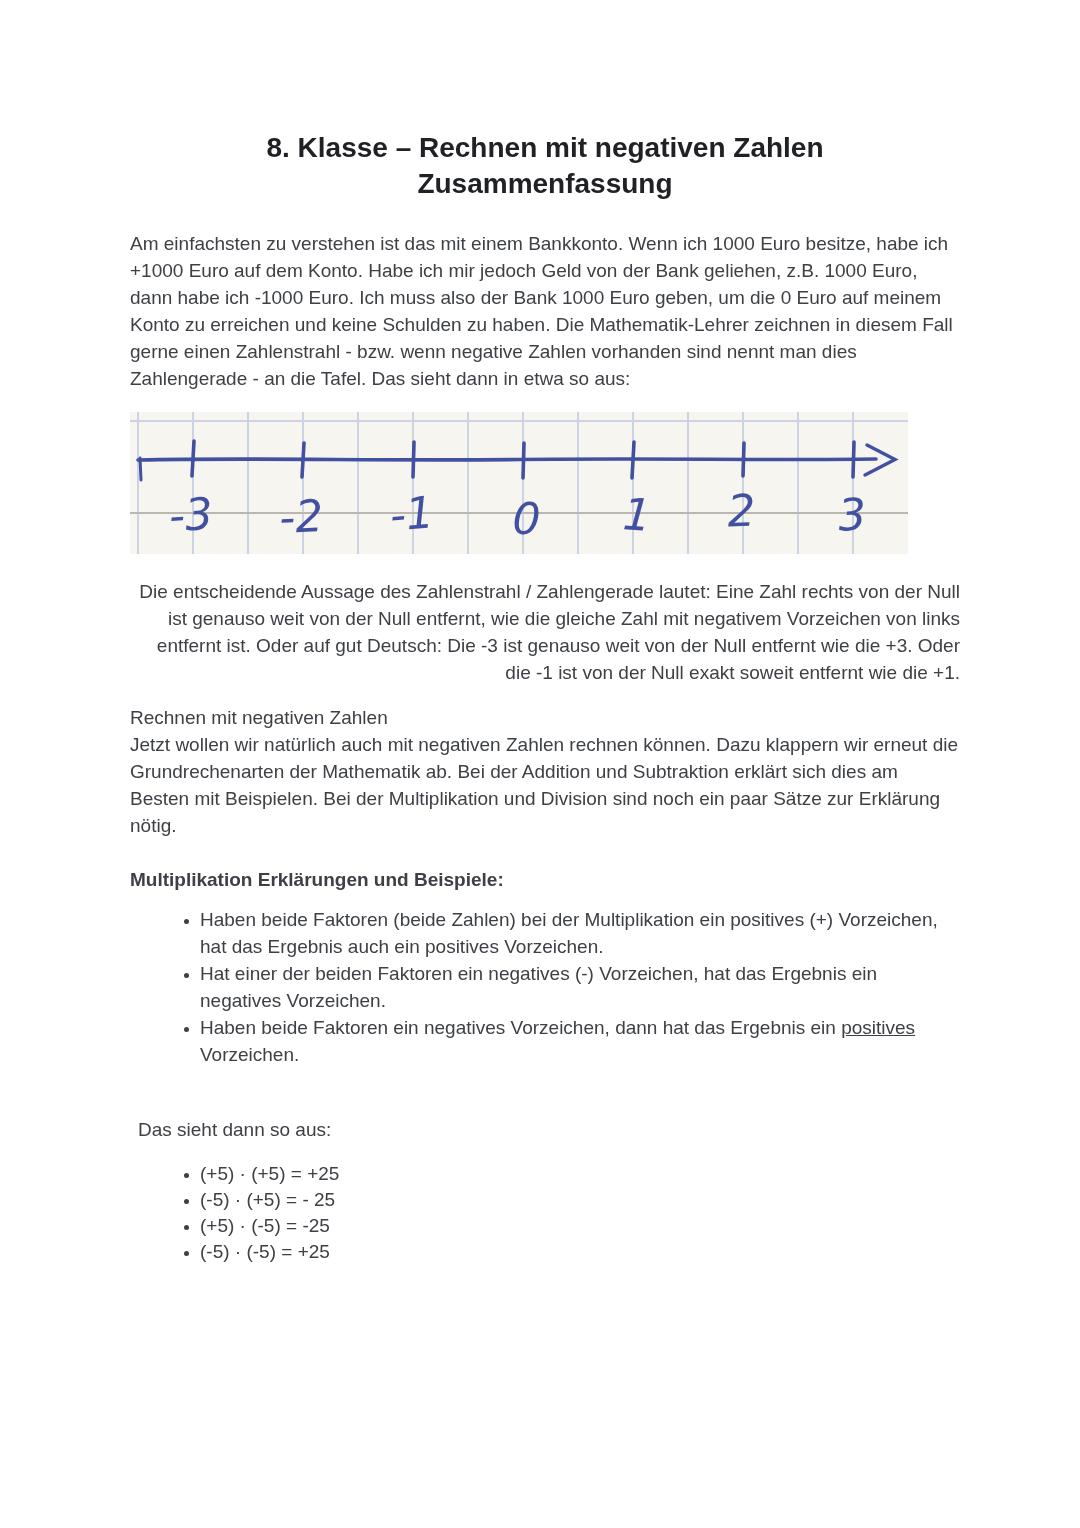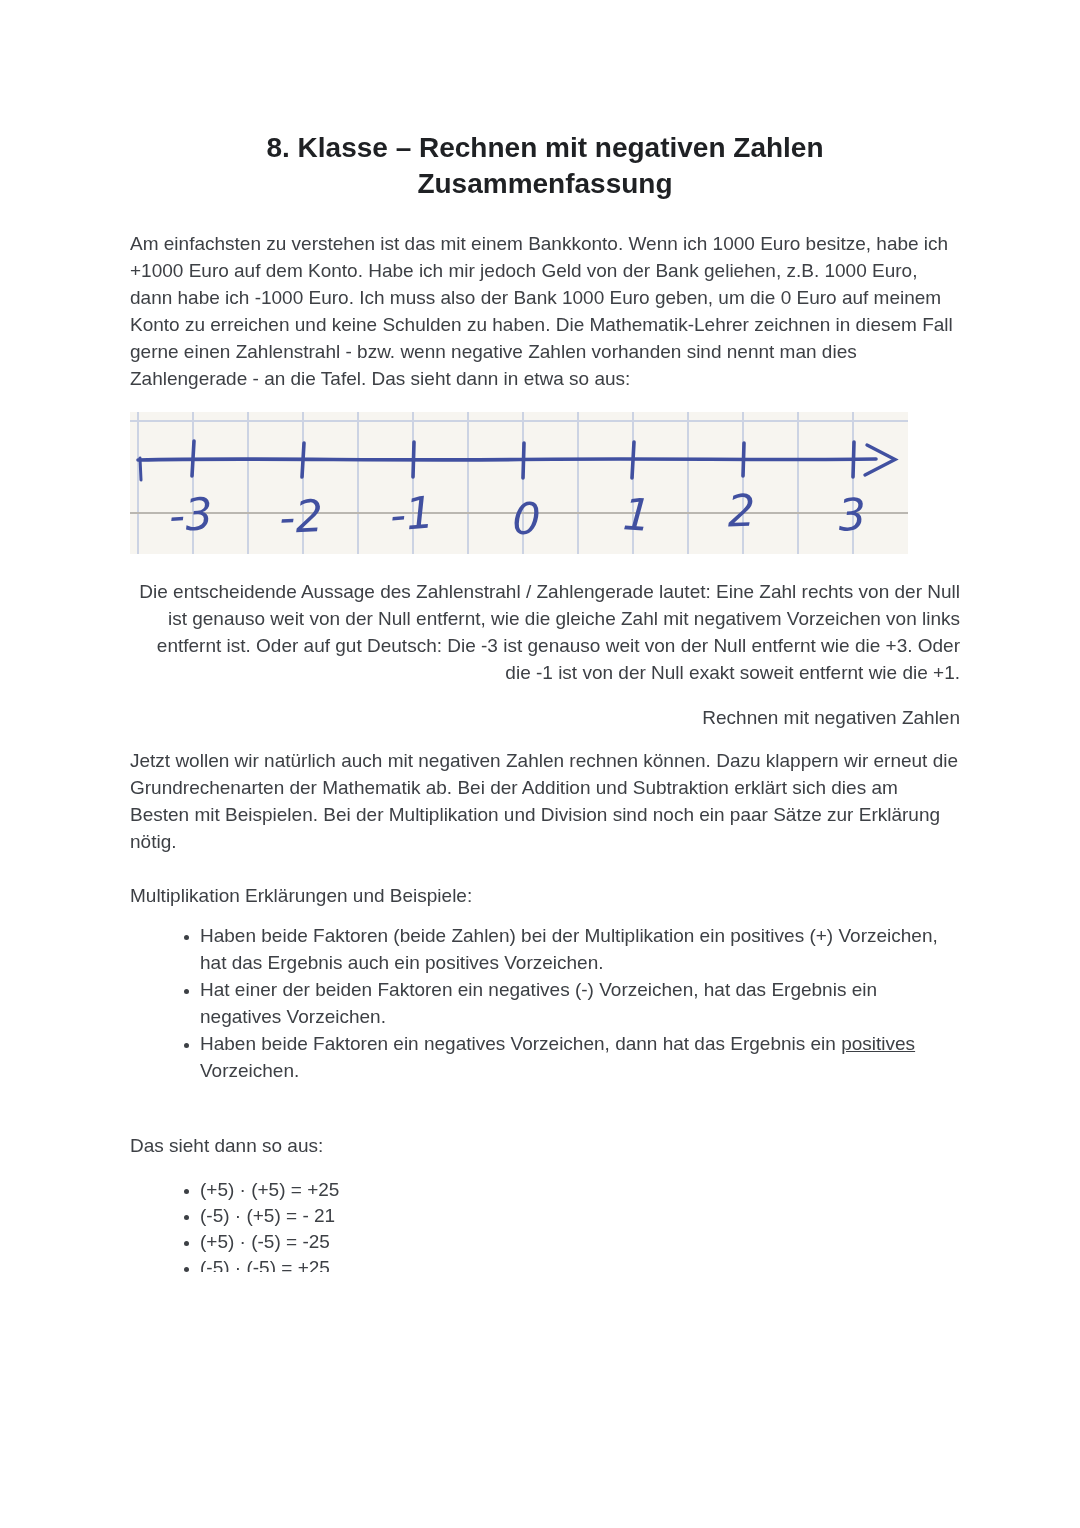--- a/index.html
+++ b/index.html
@@ -20,37 +20,37 @@
     margin: 0 0 28px 0;
     text-align: center;
     font-size: 28px;
     line-height: 36px;
     font-weight: bold;
     color: #1f2124;
   }
   .title span { display: block; }
   p { margin: 0 0 27px 0; }
   p.tight { margin-bottom: 4px; }
-  .bold { font-weight: normal; }
+  .bold { font-weight: bold; }
   .b { font-weight: normal; }
   .u { text-decoration: underline; }
   .underlined { text-decoration: underline; }
   ul {
     margin: 0 0 27px 0;
     padding: 0 0 0 70px;
     list-style: disc outside;
   }
   li { margin: 0; }
   li::marker { color: #3d4045; font-size: 15px; }
   ul.eqs { line-height: 26px; margin-bottom: 20px; }
   .gap-before { margin-top: 48px; }
   .subhead { margin: 0 0 27px 0; }
   .rules-head { margin: 0 0 13px 0; }
   .merke-head { margin: 26px 0 18px 0; }
-  .examples-head { margin-bottom: 18px; }
+  .examples-head { margin-bottom: 18px; margin-left: 8px; }
   figure.numberline {
     margin: 20px 0 24px 0;
     padding: 0;
     width: 778px;
     height: 142px;
   }
   figure.numberline svg { display: block; }
 </style>
 </head>
 <body>
@@ -106,37 +106,37 @@
         <text x="396" y="122" transform="rotate(2 396 122)">0</text>
         <text x="506" y="118" transform="rotate(4 506 118)">1</text>
         <text x="612" y="114" transform="rotate(-2 612 114)">2</text>
         <text x="723" y="118" transform="rotate(-3 723 118)">3</text>
       </g>
     </svg>
   </figure>
 
   <p style="margin-bottom:18px;text-align:right;">Die entscheidende Aussage des Zahlenstrahl / Zahlengerade lautet: Eine Zahl rechts von der Null ist genauso weit von der Null entfernt, wie die gleiche Zahl mit negativem Vorzeichen von links entfernt ist. Oder auf gut Deutsch: Die -3 ist genauso weit von der Null entfernt wie die +3. Oder die -1 ist von der Null exakt soweit entfernt wie die +1.</p>
 
-  <p class="subhead" style="margin-bottom:16px;text-align:right;">Rechnen mit negativen Zahlen</p>
+  <p class="subhead" style="margin-bottom:0;">Rechnen mit negativen Zahlen</p>
 
   <p>Jetzt wollen wir natürlich auch mit negativen Zahlen rechnen können. Dazu klappern wir erneut die Grundrechenarten der Mathematik ab. Bei der Addition und Subtraktion erklärt sich dies am Besten mit Beispielen. Bei der Multiplikation und Division sind noch ein paar Sätze zur Erklärung nötig.</p>
 
   <p class="bold rules-head">Multiplikation Erklärungen und Beispiele:</p>
 
   <ul class="rules">
     <li><span>Haben </span><span class="b">beide</span><span> Faktoren (beide Zahlen) bei der Multiplikation ein </span><span class="b">positives</span><span> (+) Vorzeichen, hat das Ergebnis auch ein </span><span class="b">positives</span><span> Vorzeichen.</span></li>
     <li><span>Hat </span><span class="b">einer</span><span> der beiden Faktoren ein negatives (-) Vorzeichen, hat das Ergebnis ein </span><span class="b">negatives</span><span> Vorzeichen.</span></li>
     <li><span>Haben </span><span class="b">beide</span><span> Faktoren ein negatives Vorzeichen, dann hat das Ergebnis ein </span><span class="b u">positives</span><span> Vorzeichen.</span></li>
   </ul>
 
   <p class="gap-before examples-head">Das sieht dann so aus:</p>
 
   <ul class="eqs">
     <li>(+5) · (+5) = +25</li>
-    <li>(-5) · (+5) = - 21</li>
+    <li>(-5) · (+5) = - 25</li>
     <li>(+5) · (-5) = -25</li>
     <li>(-5) · (-5) = +25</li>
   </ul>
 
   <p class="bold underlined merke-head">Klasse:</p>
 
 
 </div>
 
 </body></html>

